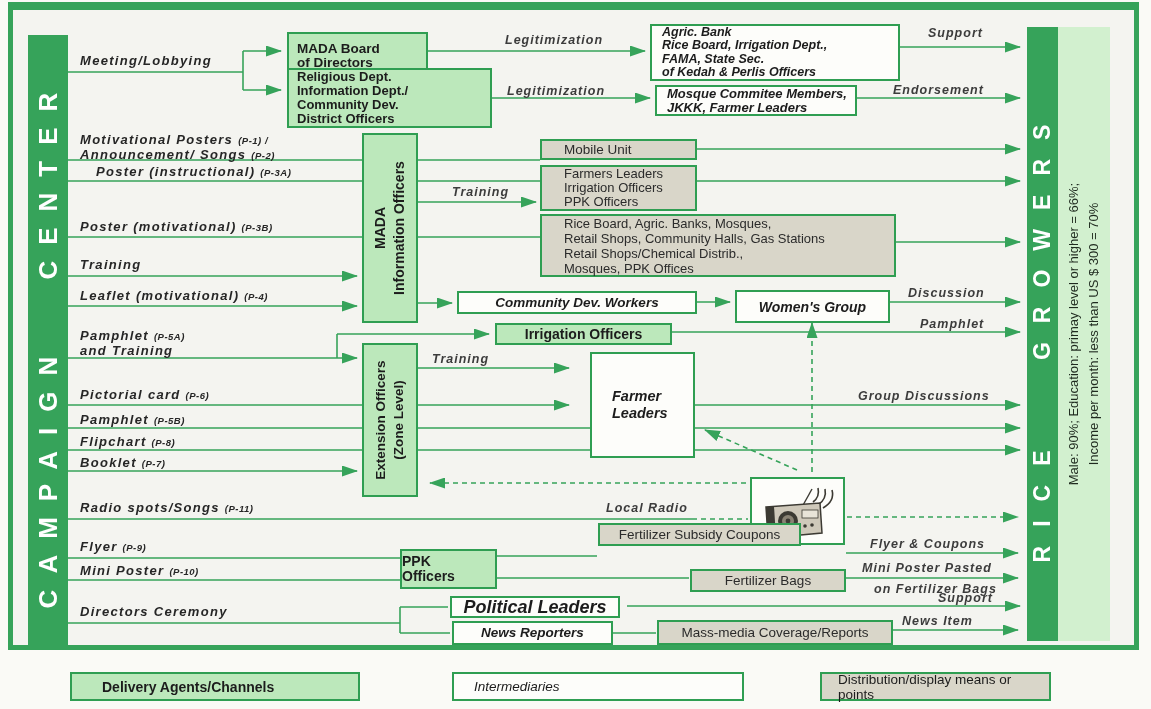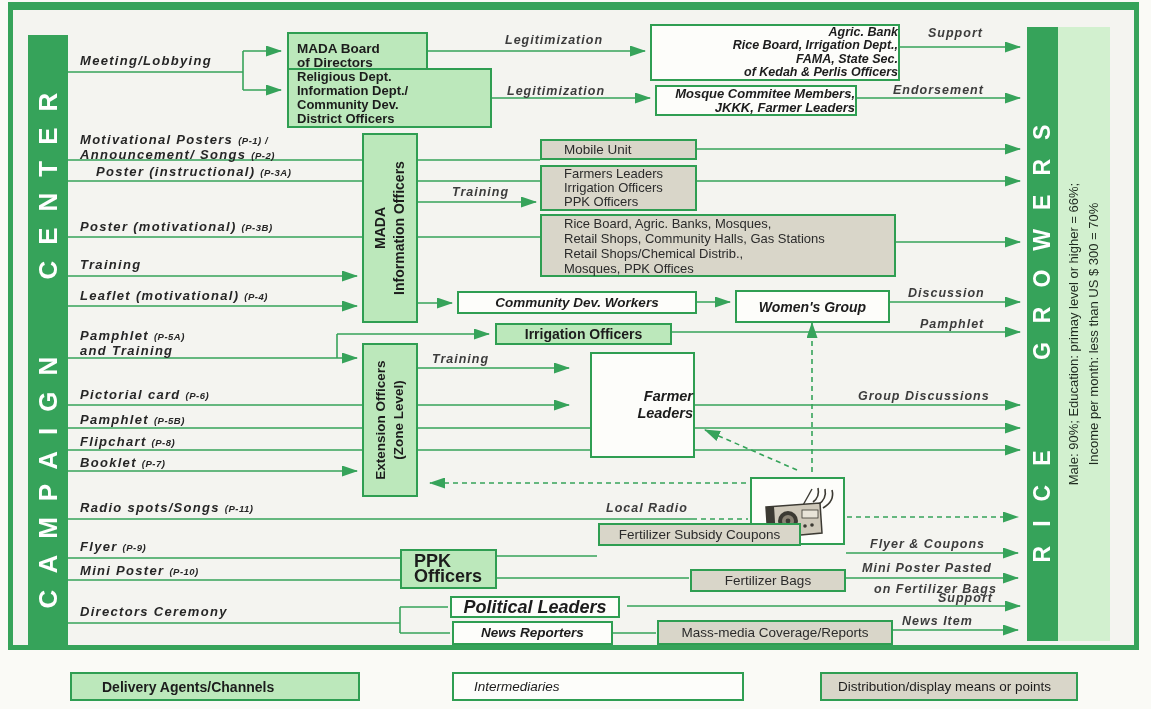--- a/index.html
+++ b/index.html
@@ -16,21 +16,21 @@
             letter-spacing:16px;word-spacing:38px;}
   #right-bar{left:1027px;top:27px;width:614px;height:31px;font-size:23px;
              letter-spacing:19px;word-spacing:46px;}
   #audience{left:1058px;top:27px;width:614px;height:52px;background:#d2f0cf;
             color:#1f2a1f;font-size:13px;line-height:20px;display:flex;flex-direction:column;
             align-items:center;justify-content:center;white-space:nowrap;}
   .box{position:absolute;border:2px solid #2f9e52;box-sizing:border-box;
        color:#1c1c1c;font-size:13px;line-height:14px;}
   .green{background:#bce8bb;font-weight:700;}
   .gray{background:#d9d6c9;font-weight:400;color:#2b2b2b;}
-  .white{background:#fdfdfa;font-weight:700;font-style:italic;text-align:right;}
+  .white{background:#fdfdfa;font-weight:700;font-style:italic;}
   .vc{display:flex;flex-direction:column;justify-content:center;}
   .cc{display:flex;flex-direction:column;justify-content:center;align-items:center;text-align:center;}
   .lblrow{white-space:nowrap;font-style:italic;font-weight:700;font-size:13px;
           line-height:14px;color:#262626;letter-spacing:1.3px;}
   .pc{font-size:9.5px;letter-spacing:.5px;margin-left:5px;}
   .albl{white-space:nowrap;font-style:italic;font-weight:700;font-size:12.5px;
         color:#3c3c3c;letter-spacing:1px;}
   .lg{position:absolute;border:2px solid #2f9e52;box-sizing:border-box;height:29px;
       display:flex;align-items:center;font-size:13.5px;color:#1c1c1c;}
 </style>
@@ -234,21 +234,21 @@
       <path d="M14 28 L68 24 L70 54 L16 59 Z" fill="#cfc9ba" stroke="#3c3a33" stroke-width="1.5"></path>
       <path d="M14 28 L22 27.5 L24 58.2 L16 59 Z" fill="#3c3a33"></path>
       <circle cx="36" cy="42" r="10" fill="#3c3a33"></circle>
       <circle cx="36" cy="42" r="6" fill="#8a8374"></circle>
       <circle cx="36" cy="42" r="2.4" fill="#3c3a33"></circle>
       <rect x="50" y="31" width="16" height="8" fill="#e8e4d8" stroke="#3c3a33" stroke-width="0.8"></rect>
       <circle cx="53" cy="47" r="1.8" fill="#3c3a33"></circle>
       <circle cx="60" cy="46" r="1.8" fill="#3c3a33"></circle>
     </svg>
   </div>
-  <div class="box green vc" style="left:400px;top:549px;width:97px;height:40px;padding-left:12px;font-size:18px;line-height:15px">
+  <div class="box green vc" style="left:400px;top:549px;width:97px;height:40px;font-size:14px;line-height:15px">
     <div>PPK</div>
     <div>Officers</div>
   </div>
   <div class="box gray cc" style="left:598px;top:523px;width:203px;height:23px;font-size:13.5px">
     <div>Fertilizer Subsidy Coupons</div>
   </div>
   <div class="box gray cc" style="left:690px;top:569px;width:156px;height:23px;font-size:13.5px">
     <div>Fertilizer Bags</div>
   </div>
   <div class="box white cc" style="left:450px;top:596px;width:170px;height:22px;font-size:18px">
@@ -276,17 +276,17 @@
   <div class="abs albl" style="left:874px;top:582px">on Fertilizer Bags</div>
   <div class="abs albl" style="left:938px;top:591px">Support</div>
   <div class="abs albl" style="left:902px;top:614px">News Item</div>
 
   <div class="lg" style="left:70px;top:672px;width:290px;background:#bce8bb;font-weight:700;font-size:14px;padding-left:30px">
     <span>Delivery Agents/Channels</span>
   </div>
   <div class="lg" style="left:452px;top:672px;width:292px;background:#fdfdfa;font-style:italic;padding-left:20px">
     <span>Intermediaries</span>
   </div>
-  <div class="lg" style="left:820px;top:672px;width:258px;background:#d9d6c9;padding-left:16px">
+  <div class="lg" style="left:820px;top:672px;width:231px;background:#d9d6c9;padding-left:16px">
     <span>Distribution/display means or points</span>
   </div>
 
 </div>
 
 </body></html>

